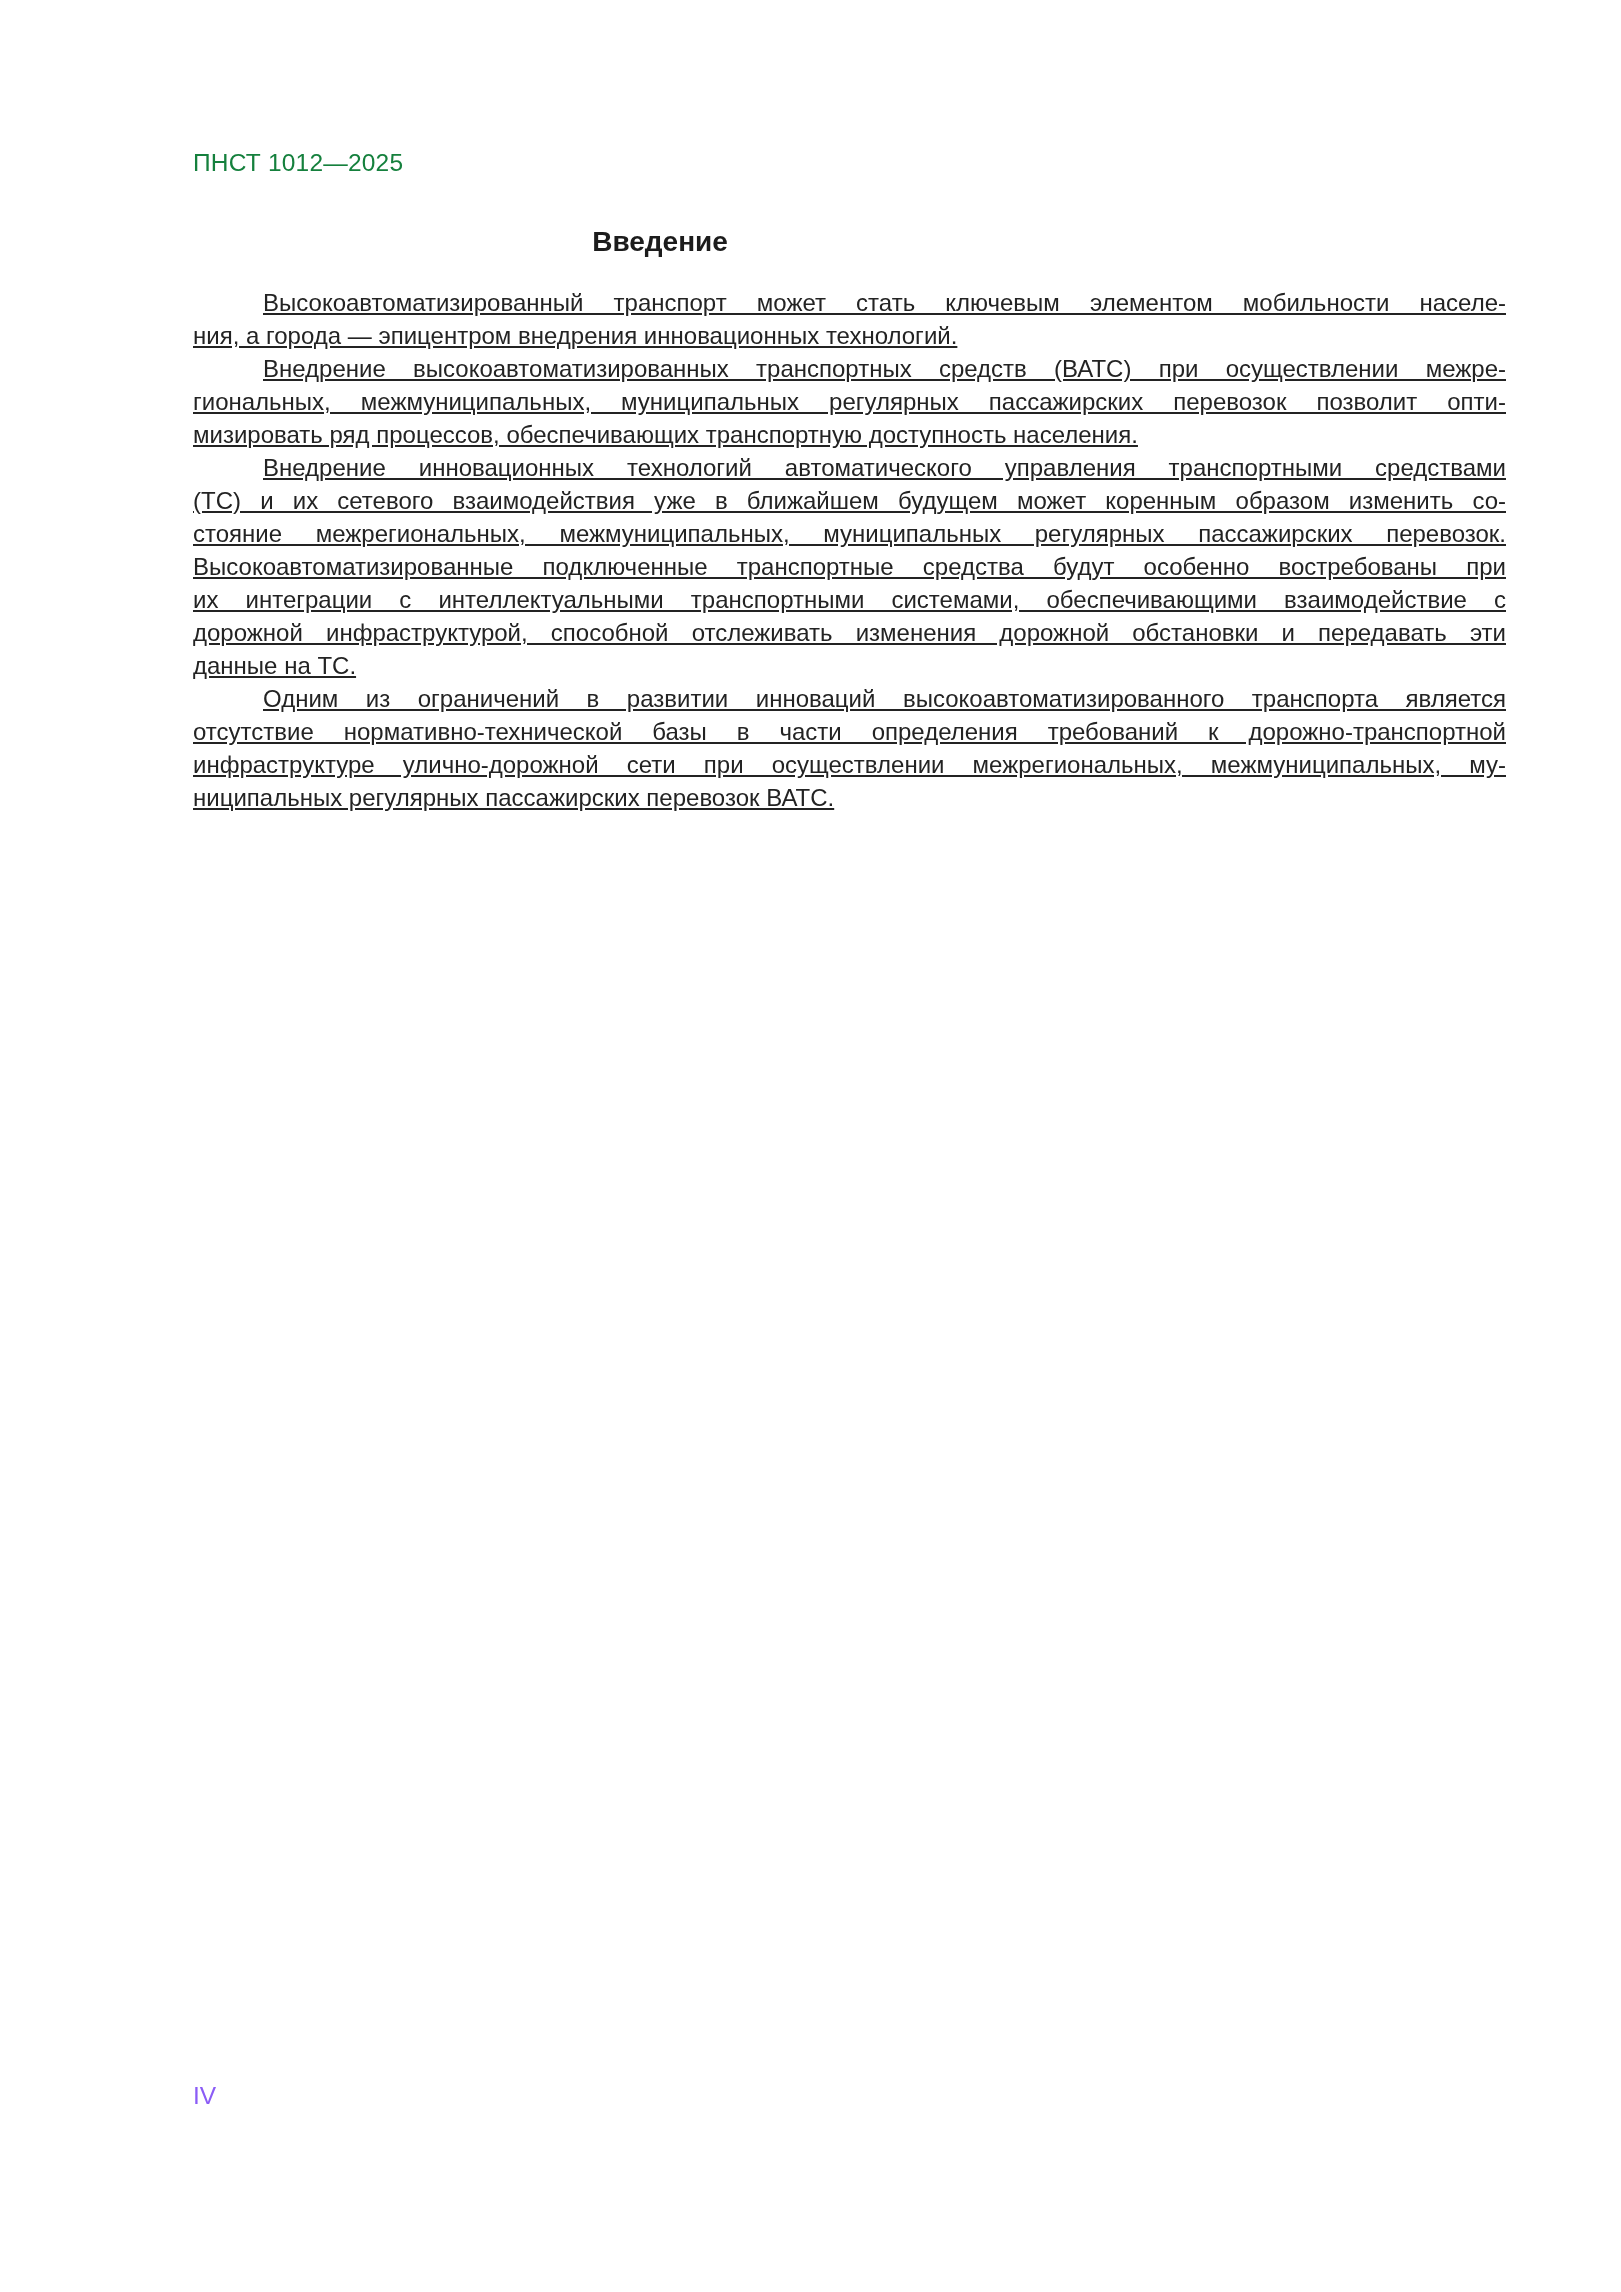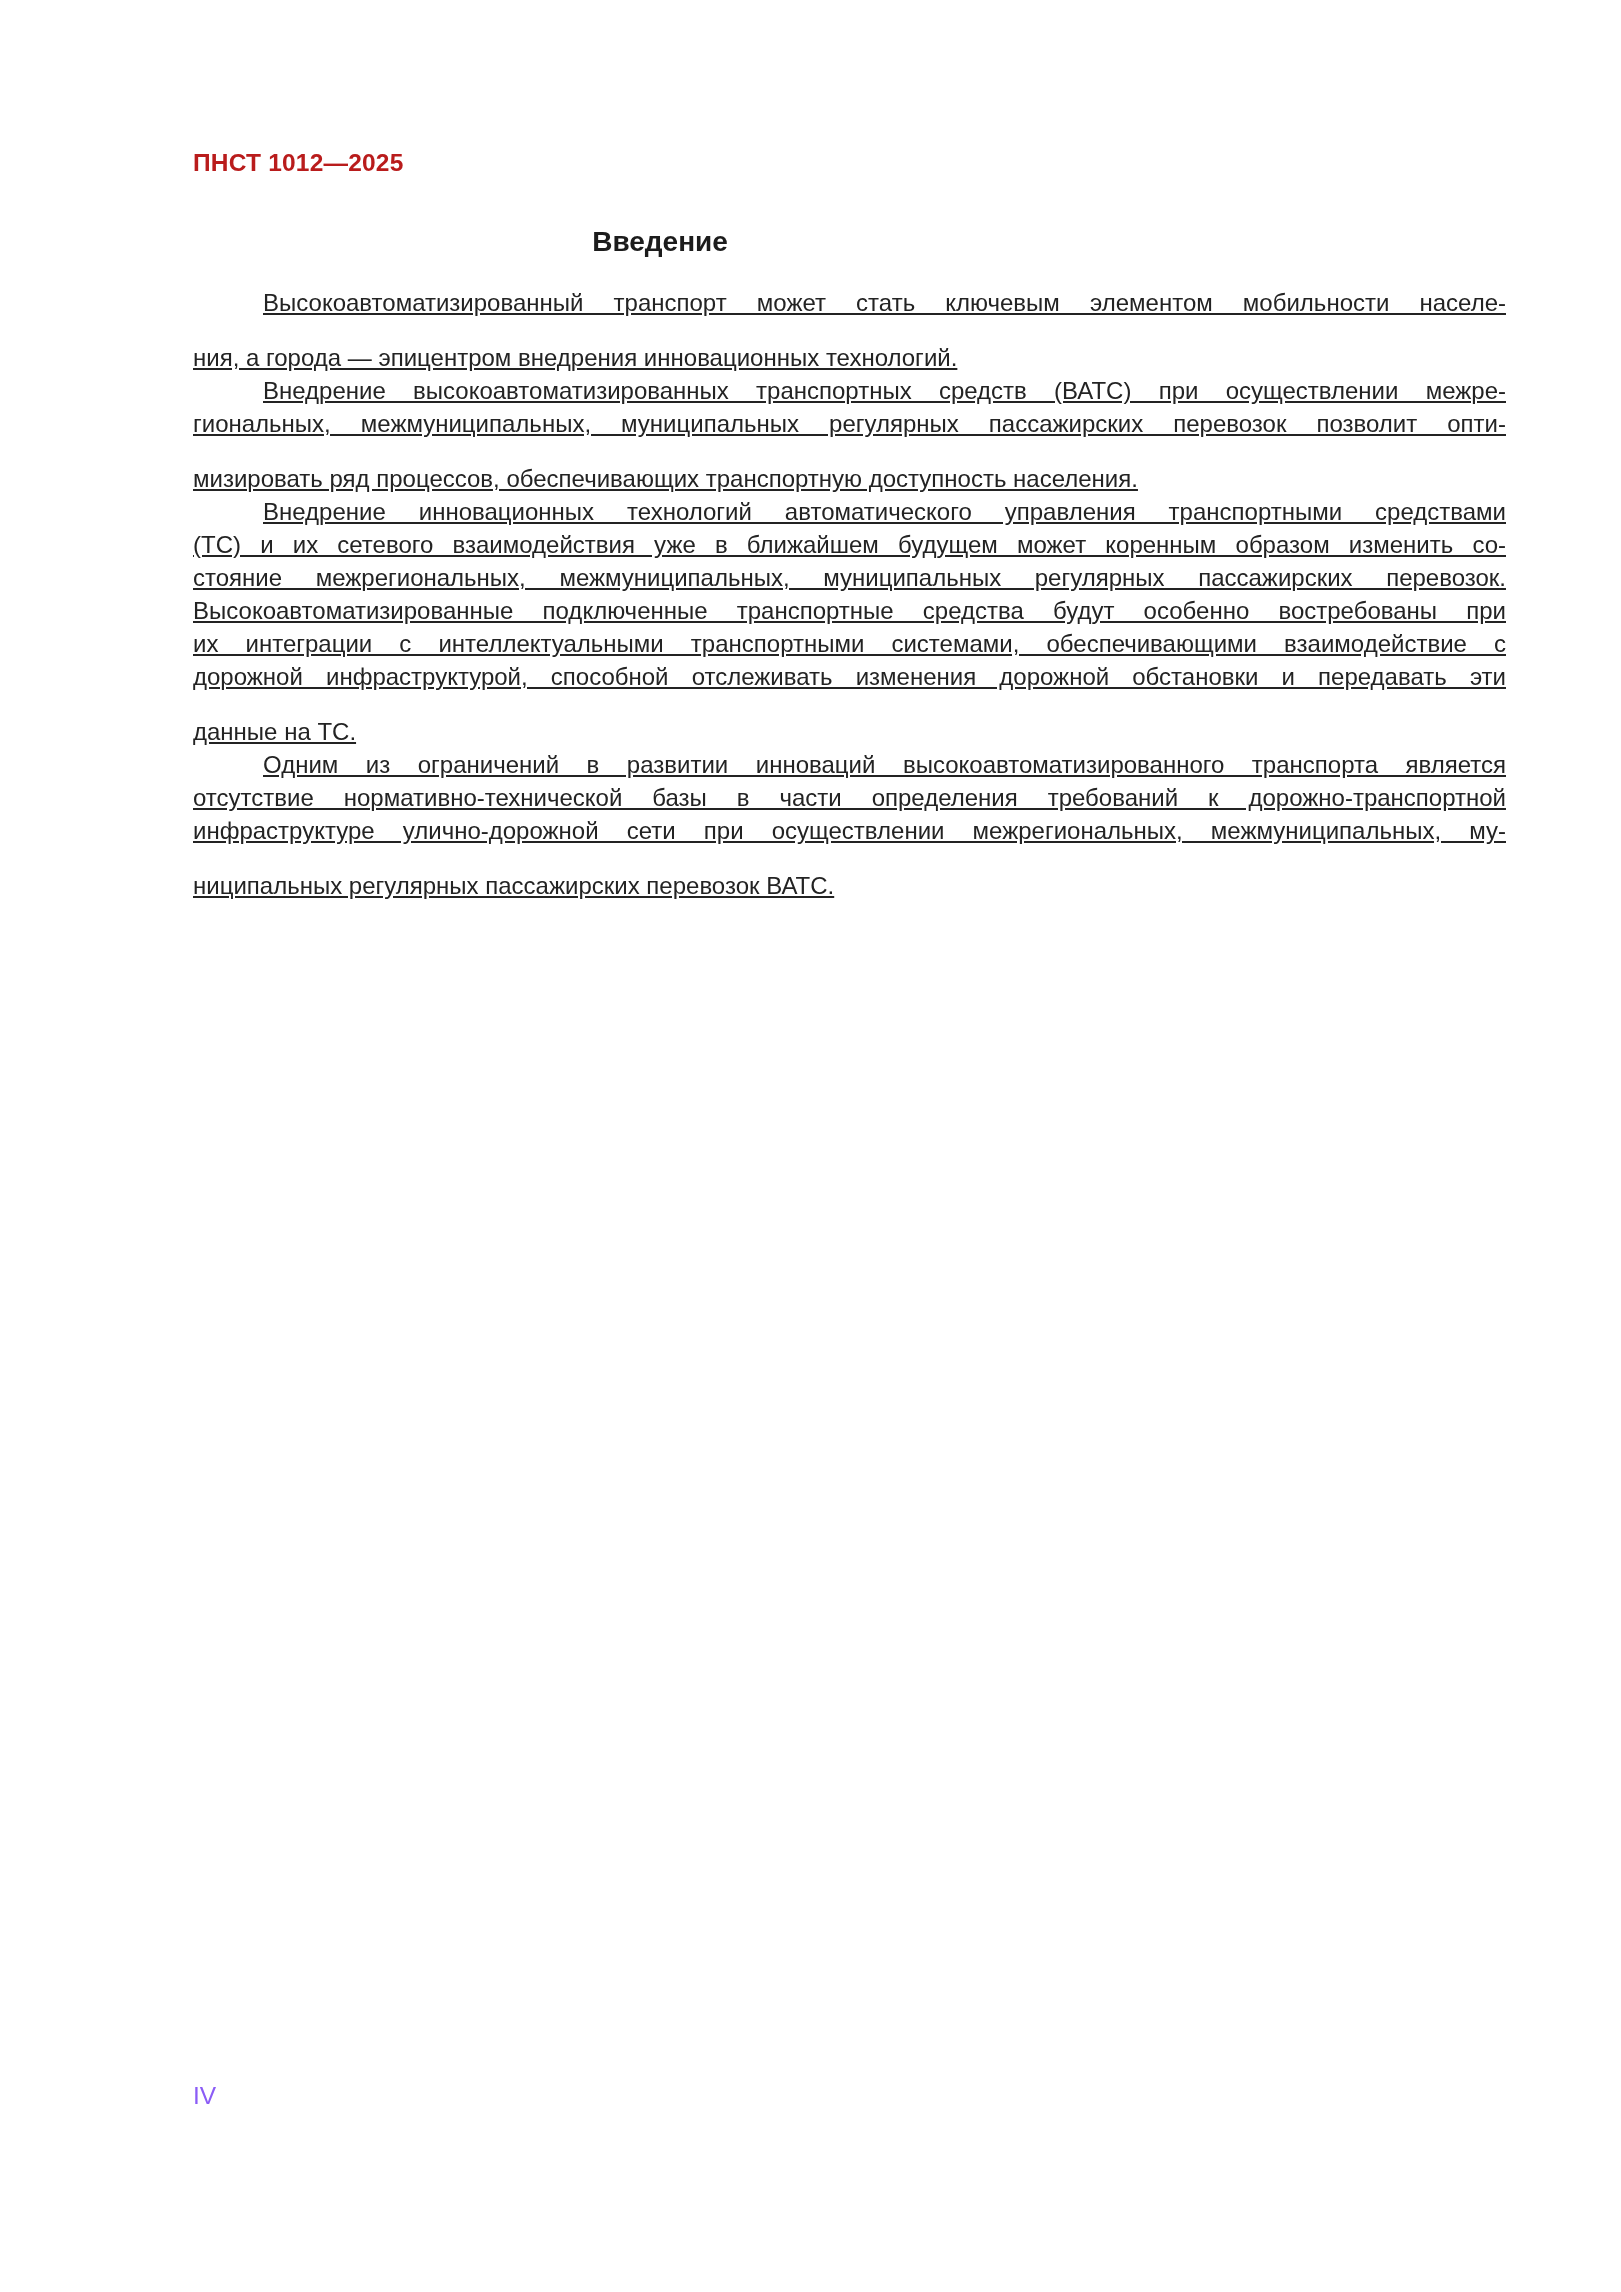--- a/index.html
+++ b/index.html
@@ -13,23 +13,23 @@
       position: relative;
       overflow: hidden;
       font-family: "Liberation Sans", sans-serif;
       color: #1e1e1e;
     }
     .doc-code {
       position: absolute;
       left: 193px;
       top: 149px;
       font-size: 24.5px;
-      font-weight: bold;
+      font-weight: normal;
       letter-spacing: 0.2px;
-      color: #b91c1c;
+      color: #15803d;
     }
     .section-title {
       position: absolute;
       left: 0;
       width: 1320px;
       top: 226px;
       text-align: center;
       font-size: 28px;
       font-weight: bold;
       color: #1c1c1c;
@@ -46,21 +46,20 @@
     }
     .line {
       display: block;
       text-align: justify;
       text-align-last: justify;
       white-space: nowrap;
       height: 33px;
     }
     .line.last {
       text-align-last: left;
-      margin-top: 22px;
     }
     .line.indent {
       padding-left: 70px;
     }
     .page-number {
       position: absolute;
       left: 193px;
       top: 2082px;
       font-size: 24.5px;
       color: #8b5cf6;

